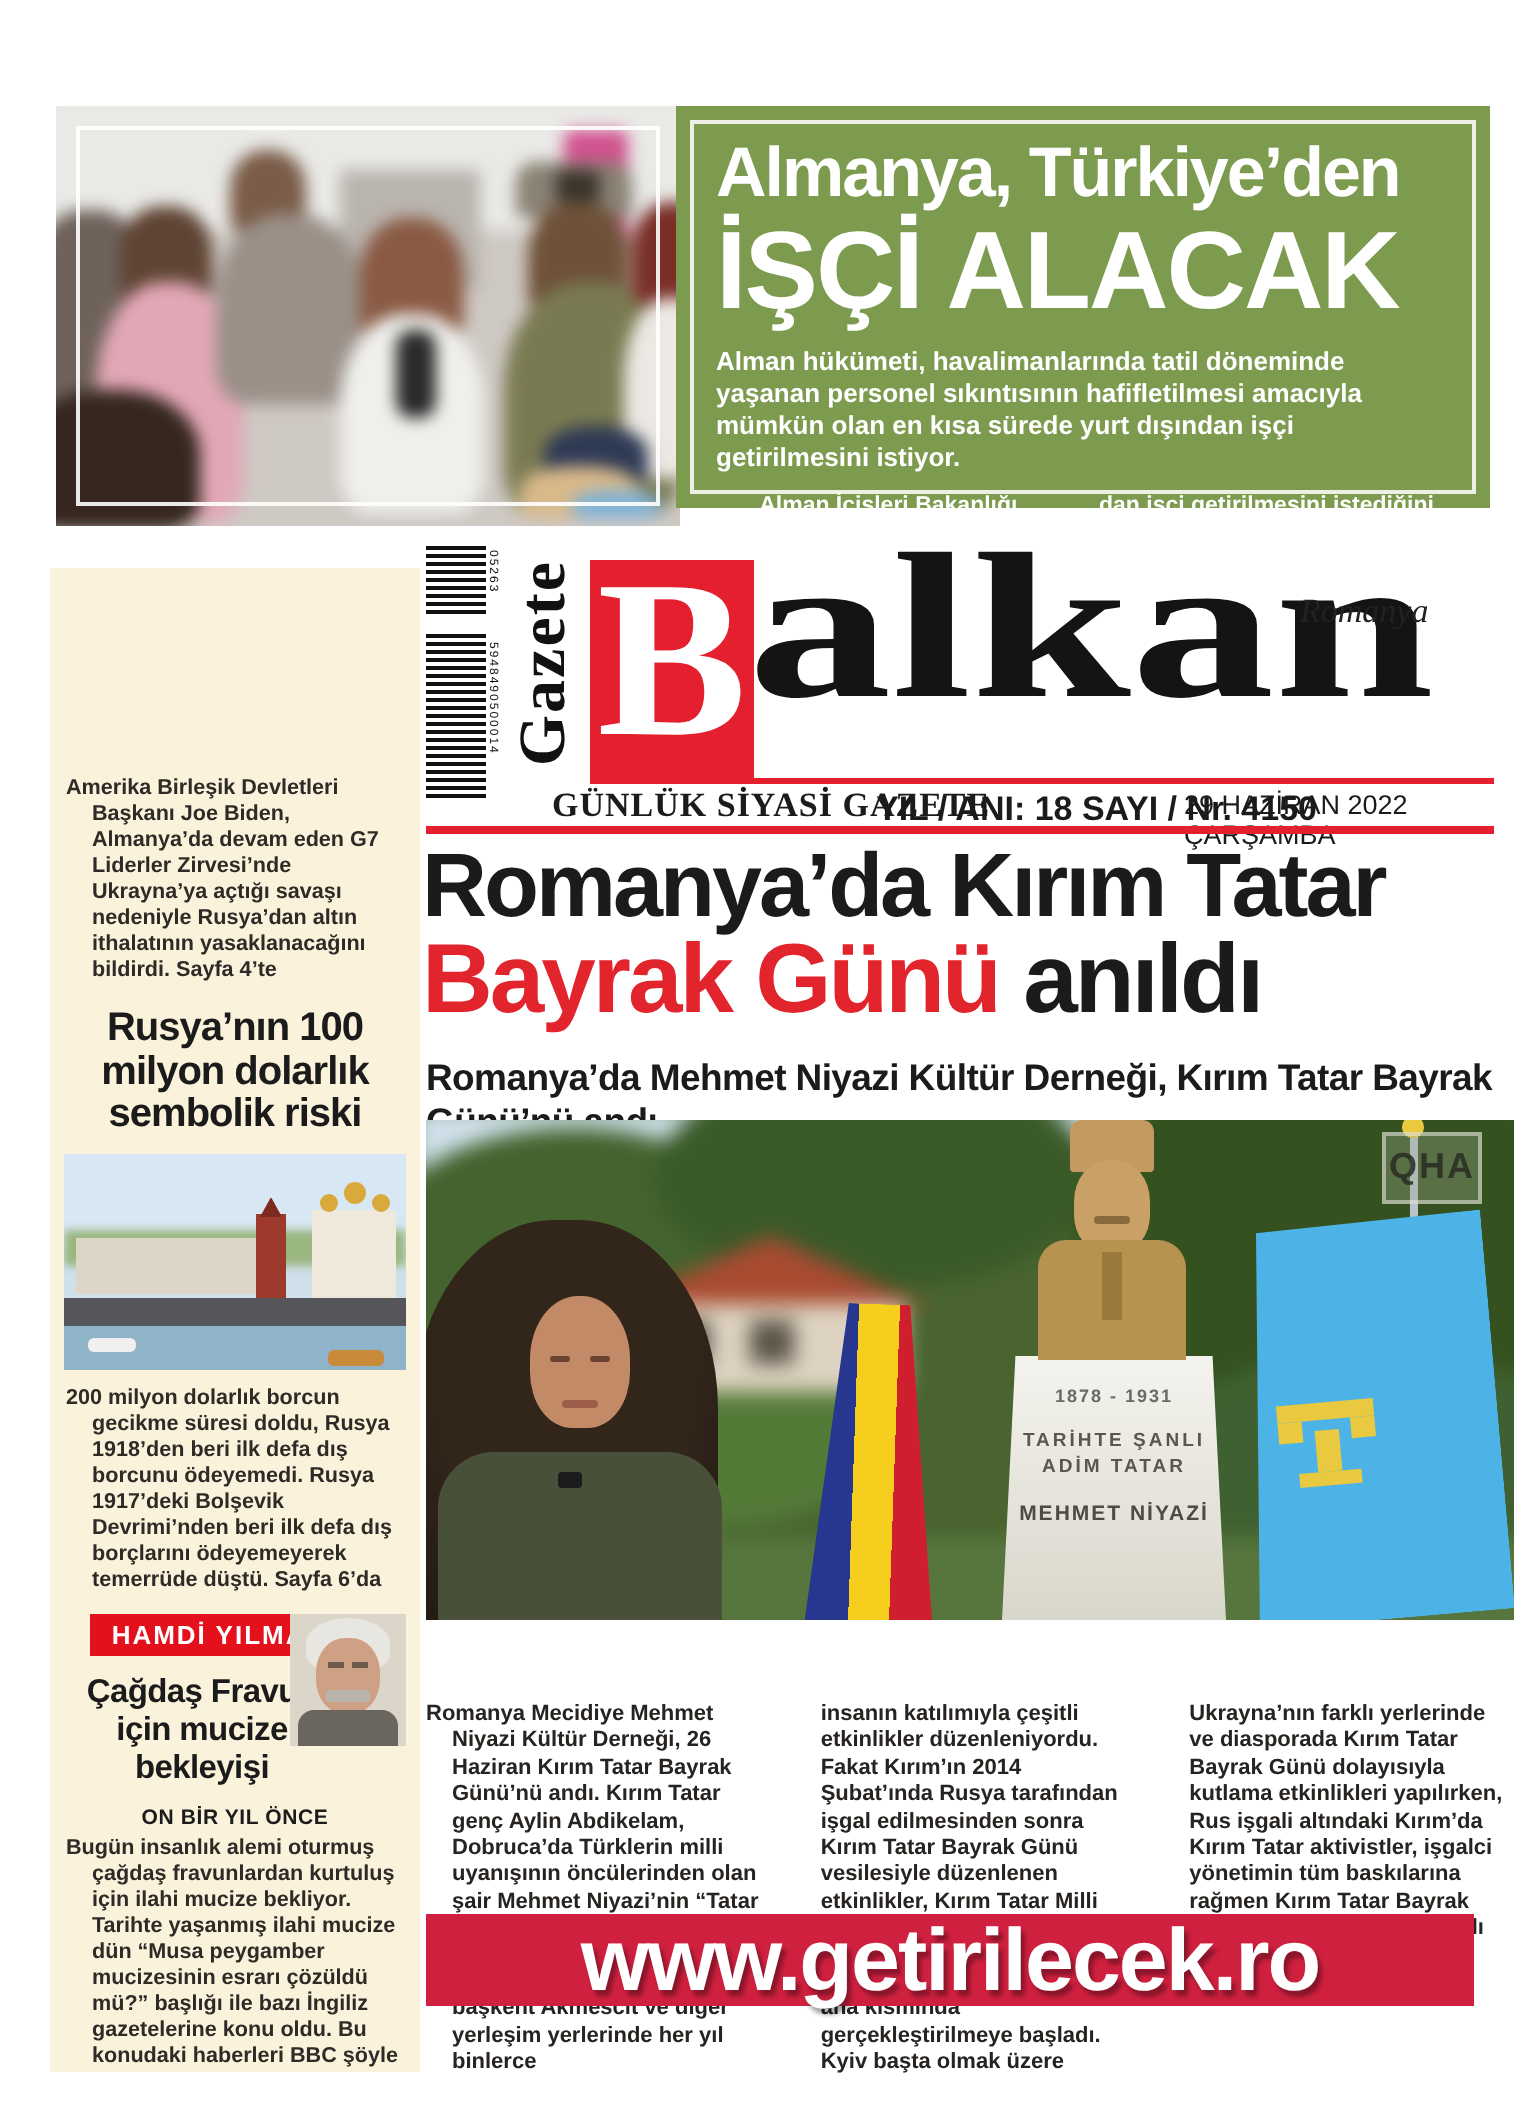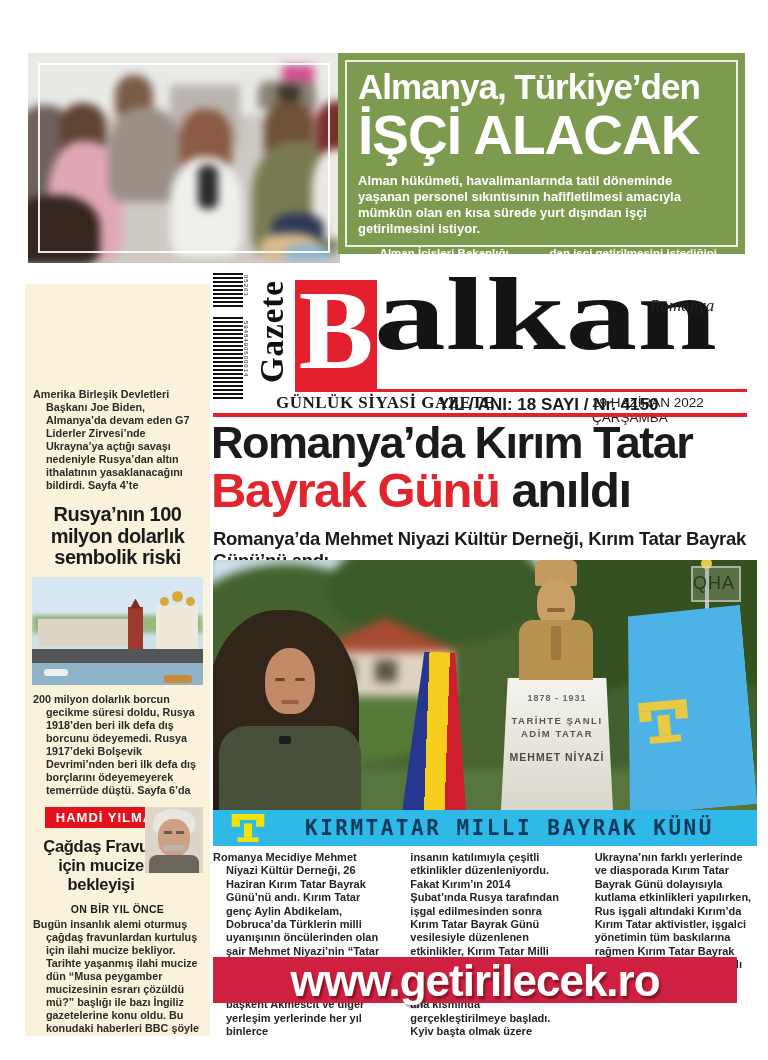--- a/index.html
+++ b/index.html
@@ -44,22 +44,22 @@
   .lead-h1{left:211px;top:420px;width:545px;font-size:45px;font-weight:800;letter-spacing:-1.5px;line-height:1;}
   .lead-h2{left:211px;top:466px;width:545px;font-size:49px;font-weight:800;letter-spacing:-1.5px;line-height:1;}
   .red-txt{color:#e2242c;}
   .lead-deck{left:213px;top:528px;width:540px;font-size:18.5px;font-weight:700;letter-spacing:-.3px;}
 
   
   .photo{left:213px;top:560px;width:544px;height:250px;background:#49642f;overflow:hidden;}
   .ph-blur{position:absolute;inset:-6px;filter:blur(5px);}
   .ph{position:absolute;border-radius:50%;}
   .qha{position:absolute;left:478px;top:6px;width:46px;height:32px;background:rgba(160,170,140,.35);
-       border:2px solid rgba(235,235,225,.55);color:rgba(40,45,35,.85);font-weight:400;font-size:18px;
-       line-height:30px;letter-spacing:1px;}
+       border:2px solid rgba(235,235,225,.55);color:rgba(40,45,35,.85);font-weight:700;font-size:18px;
+       text-align:center;line-height:30px;letter-spacing:1px;}
   .pedestal{position:absolute;left:288px;top:118px;width:112px;height:132px;
             background:linear-gradient(#f4f3ee,#d9d7cb);clip-path:polygon(6% 0,94% 0,100% 100%,0 100%);
             text-align:center;color:#555;}
   .ped-years{margin-top:15px;font-size:9px;letter-spacing:1px;color:#6a6a64;font-weight:700;}
   .ped-l{margin-top:12px;font-size:9.5px;font-weight:700;letter-spacing:1.5px;color:#585850;line-height:12px;}
   .ped-name{margin-top:11px;font-size:10.5px;font-weight:700;letter-spacing:1px;color:#4c4c44;}
   .ro-flag{position:absolute;left:192px;top:92px;width:64px;height:160px;
            background:linear-gradient(90deg,#27368f 0 34%,#f5ce1e 34% 66%,#cf1f2e 66%);
            clip-path:polygon(26% 0,74% 0,100% 100%,0 100%);transform:rotate(2deg);}
   .qt-flag{position:absolute;left:408px;top:50px;width:128px;height:200px;background:#4db3e6;
@@ -214,32 +214,20 @@
           <rect x="2" y="10" width="14" height="12"></rect>
           <rect x="44" y="10" width="14" height="12"></rect>
           <rect x="23" y="16" width="14" height="24"></rect>
           <rect x="12" y="40" width="36" height="8"></rect>
         </g>
       </svg>
     </div>
     <div class="qha">QHA</div>
   </div>
 
-  <div class="abs caption">
-    <svg width="46" height="28" viewBox="0 0 60 48" style="margin-left:12px;">
-      <g fill="#f2e400">
-        <rect x="2" y="0" width="56" height="10"></rect>
-        <rect x="2" y="10" width="14" height="12"></rect>
-        <rect x="44" y="10" width="14" height="12"></rect>
-        <rect x="23" y="16" width="14" height="24"></rect>
-        <rect x="12" y="40" width="36" height="8"></rect>
-      </g>
-    </svg>
-    <div class="caption-text">KIRMTATAR MILLI BAYRAK KÜNÜ</div>
-  </div>
 
   <div class="abs cols3">
     <div class="col">
       <p class="hang"><b>Romanya</b> <span>Mecidiye Mehmet Niyazi Kültür Derneği, 26 Haziran Kırım Tatar Bayrak Günü’nü andı. Kırım Tatar genç Aylin Abdikelam, Dobruca’da Türklerin milli uyanışının öncülerinden olan şair Mehmet Niyazi’nin “Tatar bar mı dep sorağanlarğa” şiirini okudu. Kırım Tatar Bayrak Günü’nde Kırım’da başkent Akmescit ve diğer yerleşim yerlerinde her yıl binlerce</span></p>
     </div>
     <div class="col">
       <p class="hang" style="padding-left:13px;text-indent:0;"><span>insanın katılımıyla çeşitli etkinlikler düzenleniyordu. Fakat Kırım’ın 2014 Şubat’ında Rusya tarafından işgal edilmesinden sonra Kırım Tatar Bayrak Günü vesilesiyle düzenlenen etkinlikler, Kırım Tatar Milli Meclisinin koordinasyonuyla Kırım Tatar sivil toplum kuruluşlarınca Ukrayna’nın ana kısmında gerçekleştirilmeye başladı. Kyiv başta olmak üzere</span></p>
     </div>
     <div class="col">
       <p class="hang" style="padding-left:13px;text-indent:0;"><span>Ukrayna’nın farklı yerlerinde ve diasporada Kırım Tatar Bayrak Günü dolayısıyla kutlama etkinlikleri yapılırken, Rus işgali altındaki Kırım’da Kırım Tatar aktivistler, işgalci yönetimin tüm baskılarına rağmen Kırım Tatar Bayrak Günü’nü kutlamak için farklı etkinlikler düzenlemeye gayret ediyor.</span> <b>sayfa 2’de</b></p>

